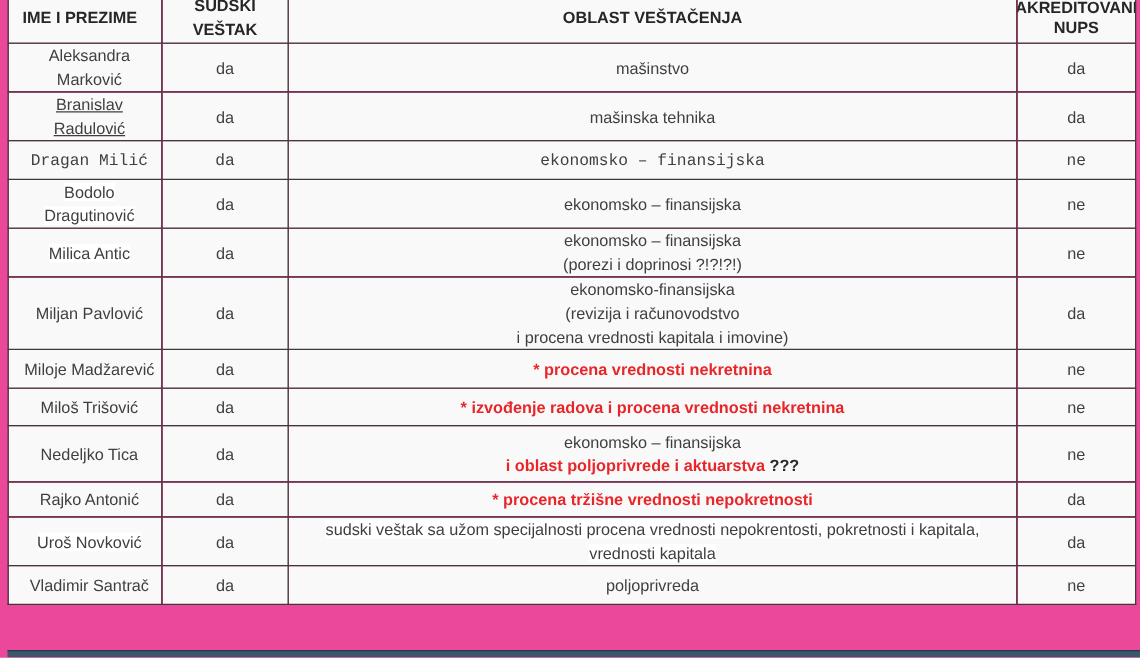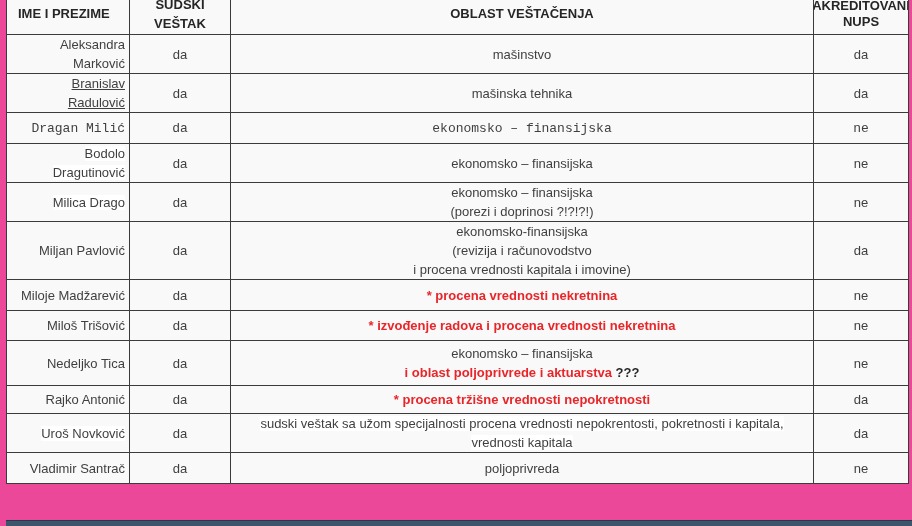--- a/index.html
+++ b/index.html
@@ -15,21 +15,21 @@
   col.c1{width:123px;} col.c2{width:101px;} col.c3{width:583px;} col.c4{width:95px;}
   th,td{
     border:1px solid #3b3b3b;background:#f9f9f9;
     color:#3f3f3f;font-size:13px;line-height:19px;
     padding:0 4px;vertical-align:middle;overflow:hidden;
   }
   th{height:41px;font-weight:bold;color:#262626;background:#f9f9f9;}
   th.h-name{text-align:left;padding-left:11px;}
   th.h-center{text-align:center;}
   .nups-head{display:flex;flex-direction:column;align-items:center;line-height:16px;}
-  td.c-name{text-align:right;padding-left:11px;}
+  td.c-name{text-align:center;padding-left:11px;}
   td.c-center{text-align:center;}
   .name-link{color:#3f3f3f;text-decoration:underline;cursor:pointer;}
   .hl{background:#ffffff;}
   .seg-red{color:#e8262a;font-weight:bold;}
   .seg-bold{color:#282828;font-weight:bold;}
   .line{text-align:center;}
   .bottom-bar{
     position:absolute;left:6px;top:520px;width:906px;height:5px;
     background:#3c566e;border-top:1px solid #26384a;
   }
@@ -91,21 +91,21 @@
         </tr>
         <tr style="height: 30px;">
           <td class="c-name"><span class="hl">Bodolo Dragutinović</span></td>
           <td class="c-center">da</td>
           <td class="c-center">
             <div class="line"><span>ekonomsko – finansijska</span></div>
           </td>
           <td class="c-center">ne</td>
         </tr>
         <tr style="height: 39px;">
-          <td class="c-name"><span class="hl">Milica Drago</span></td>
+          <td class="c-name"><span class="hl">Milica Antic</span></td>
           <td class="c-center">da</td>
           <td class="c-center">
             <div class="line"><span>ekonomsko – finansijska</span></div>
             <div class="line"><span>(porezi i doprinosi ?!?!?!)</span></div>
           </td>
           <td class="c-center">ne</td>
         </tr>
         <tr style="height: 56px;">
           <td class="c-name"><span>Miljan Pavlović</span></td>
           <td class="c-center">da</td>

